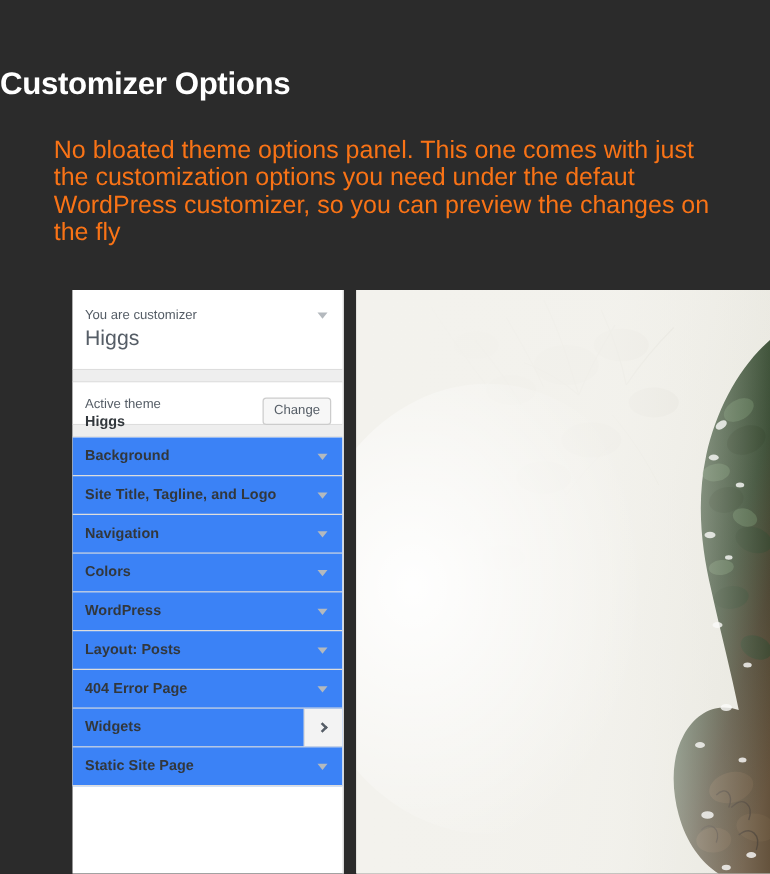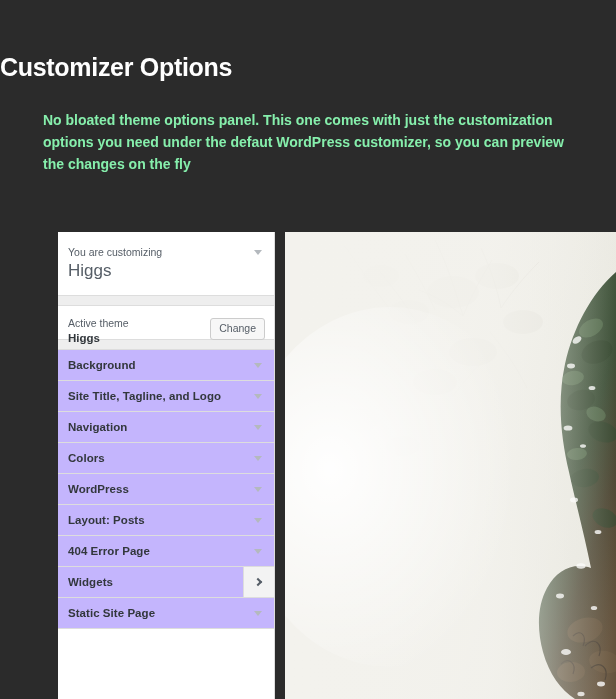--- a/index.html
+++ b/index.html
@@ -24,26 +24,26 @@
 
   .hero-title {
     color: #ffffff;
     font-size: 25px;
     font-weight: bold;
     letter-spacing: -0.3px;
     line-height: 30px;
   }
 
   .hero-sub {
-    color: #86efac;
-    font-size: 14px;
+    color: #f97316;
+    font-size: 20px;
     line-height: 22px;
     width: 530px;
     margin: 27px auto 0 auto;
-    font-weight: 700;
+    font-weight: 400;
   }
 
   
   .shot {
     position: absolute;
     left: 0;
     top: 232px;
     width: 616px;
     height: 467px;
   }
@@ -134,21 +134,21 @@
     text-align: right;
   }
 
   
   .cz-list { background: #ffffff; }
 
   .cz-item {
     position: relative;
     height: 31px;
     border-bottom: 1px solid #dddddd;
-    background: #c4b5fd;
+    background: #3b82f6;
     cursor: pointer;
     display: flex;
     align-items: center;
   }
 
   .cz-item-label {
     font-size: 11.5px;
     color: #32373c;
     font-weight: bold;
     padding-left: 10px;
@@ -199,21 +199,21 @@
 <div class="hero">
   <div class="hero-title">Customizer Options</div>
   <div class="hero-sub">No bloated theme options panel. This one comes with just the customization options you need under the defaut WordPress customizer, so you can preview the changes on the fly</div>
 </div>
 
 <div class="shot">
 
   <div class="cz-panel">
 
     <div class="cz-head">
-      <div class="cz-head-label">You are customizing</div>
+      <div class="cz-head-label">You are customizer</div>
       <div class="cz-head-title">Higgs</div>
       <span class="caret-down"></span>
     </div>
 
     <div class="band"></div>
 
     <div class="cz-theme">
       <div class="cz-theme-label">Active theme</div>
       <div class="cz-theme-name">Higgs</div>
       <button class="btn-change">Change</button>

